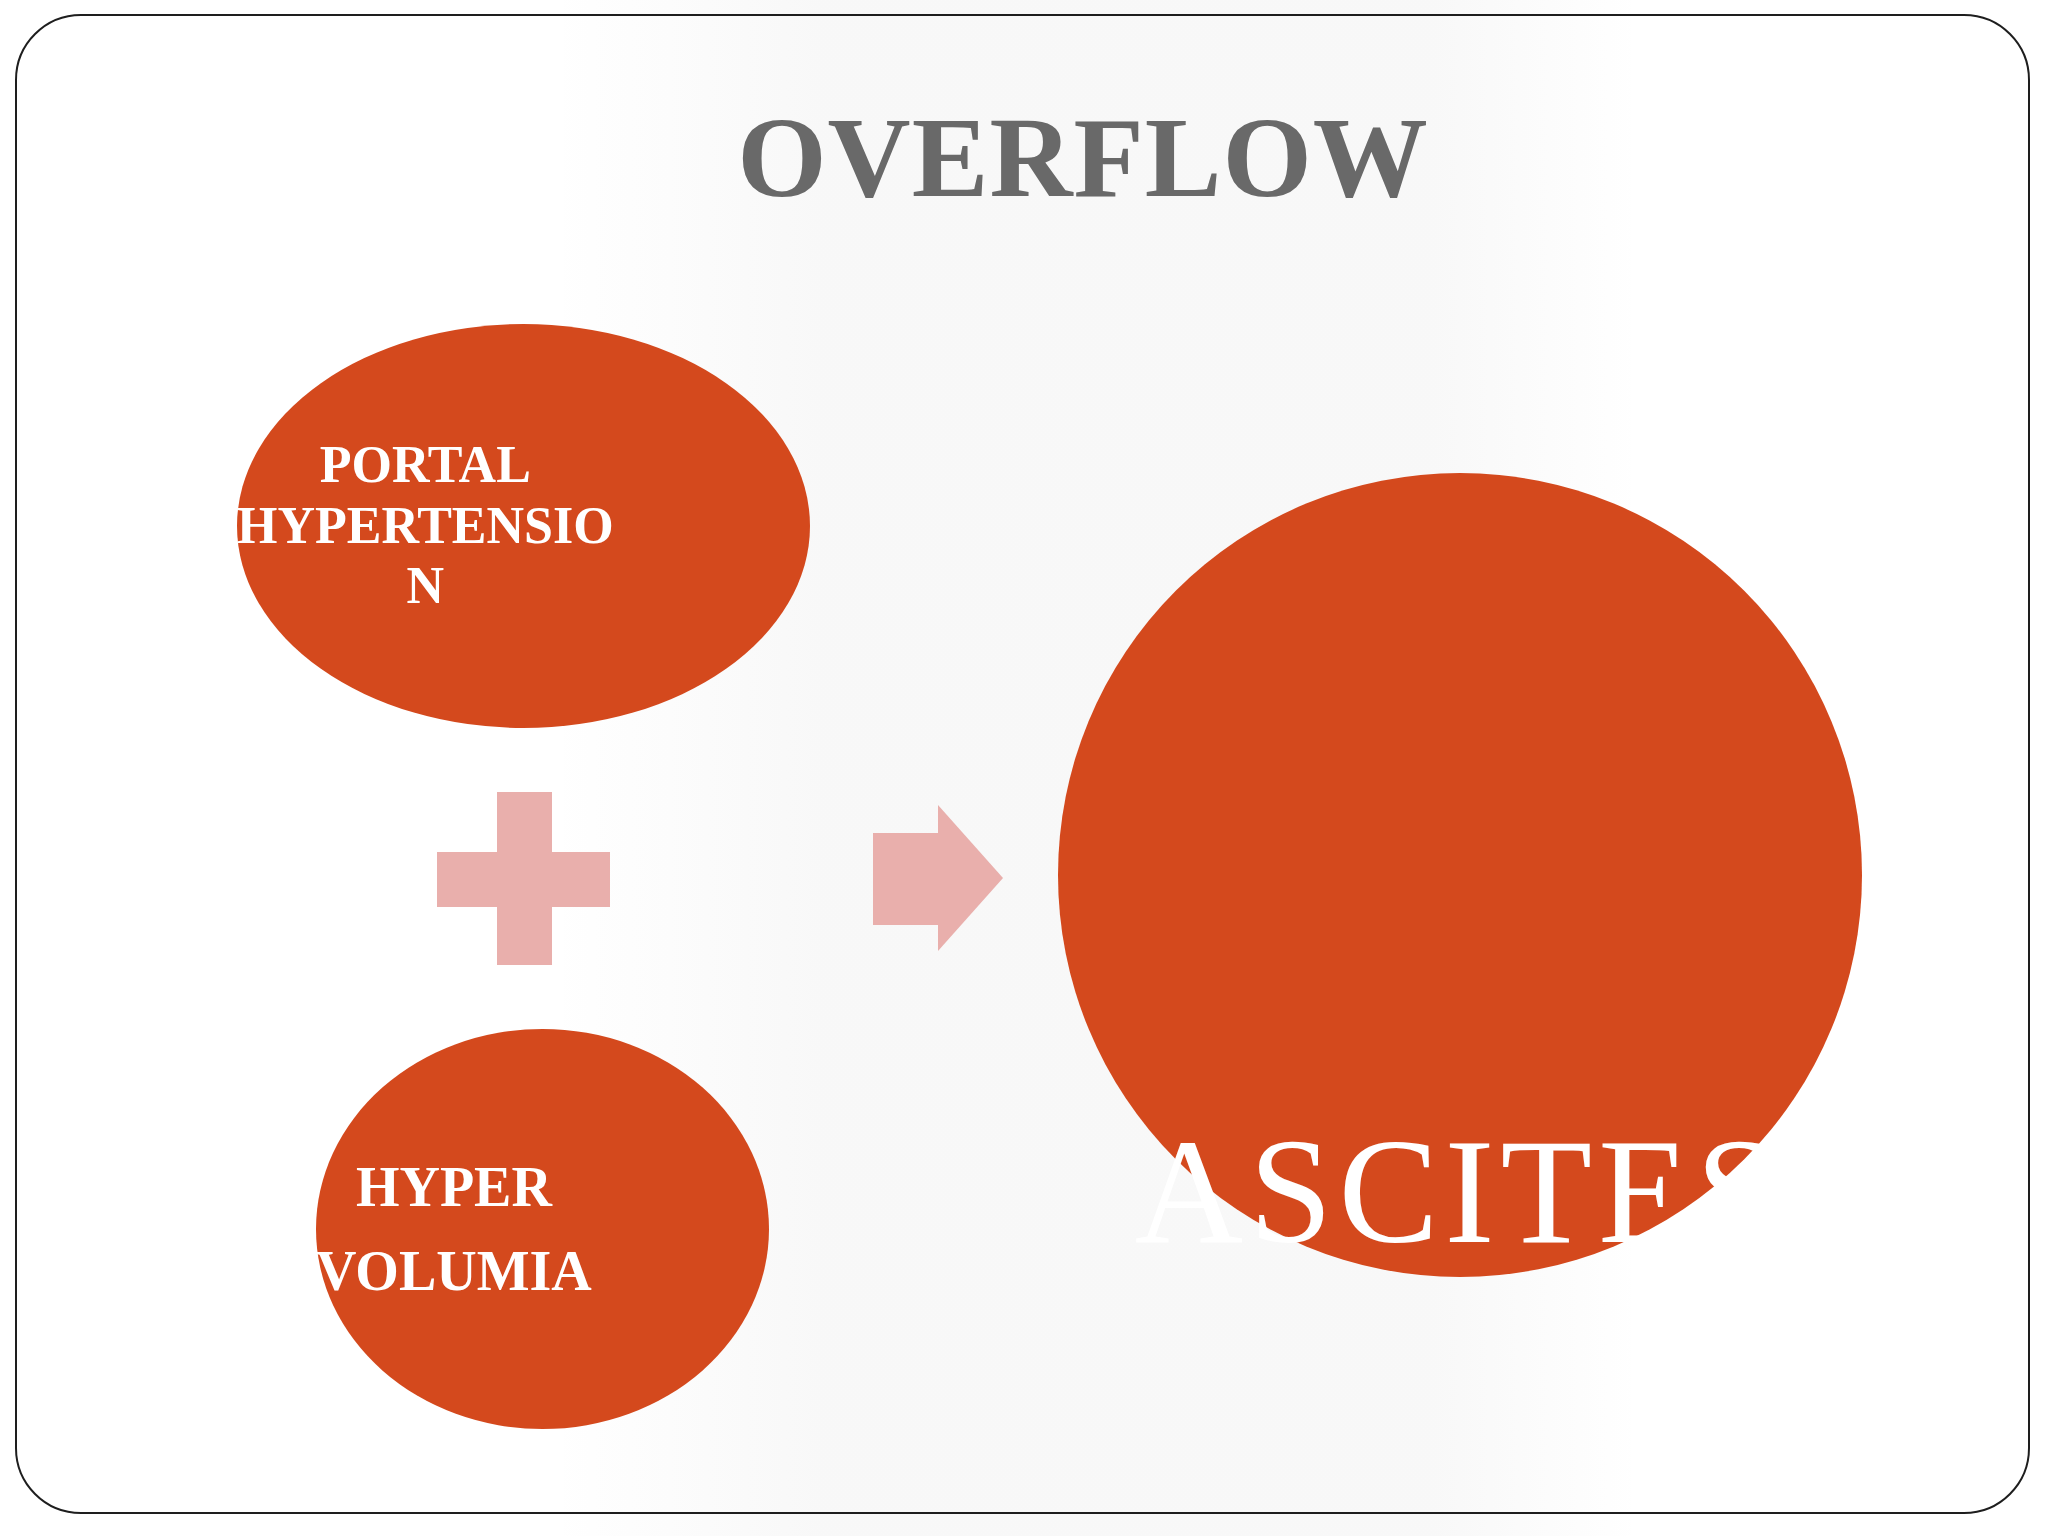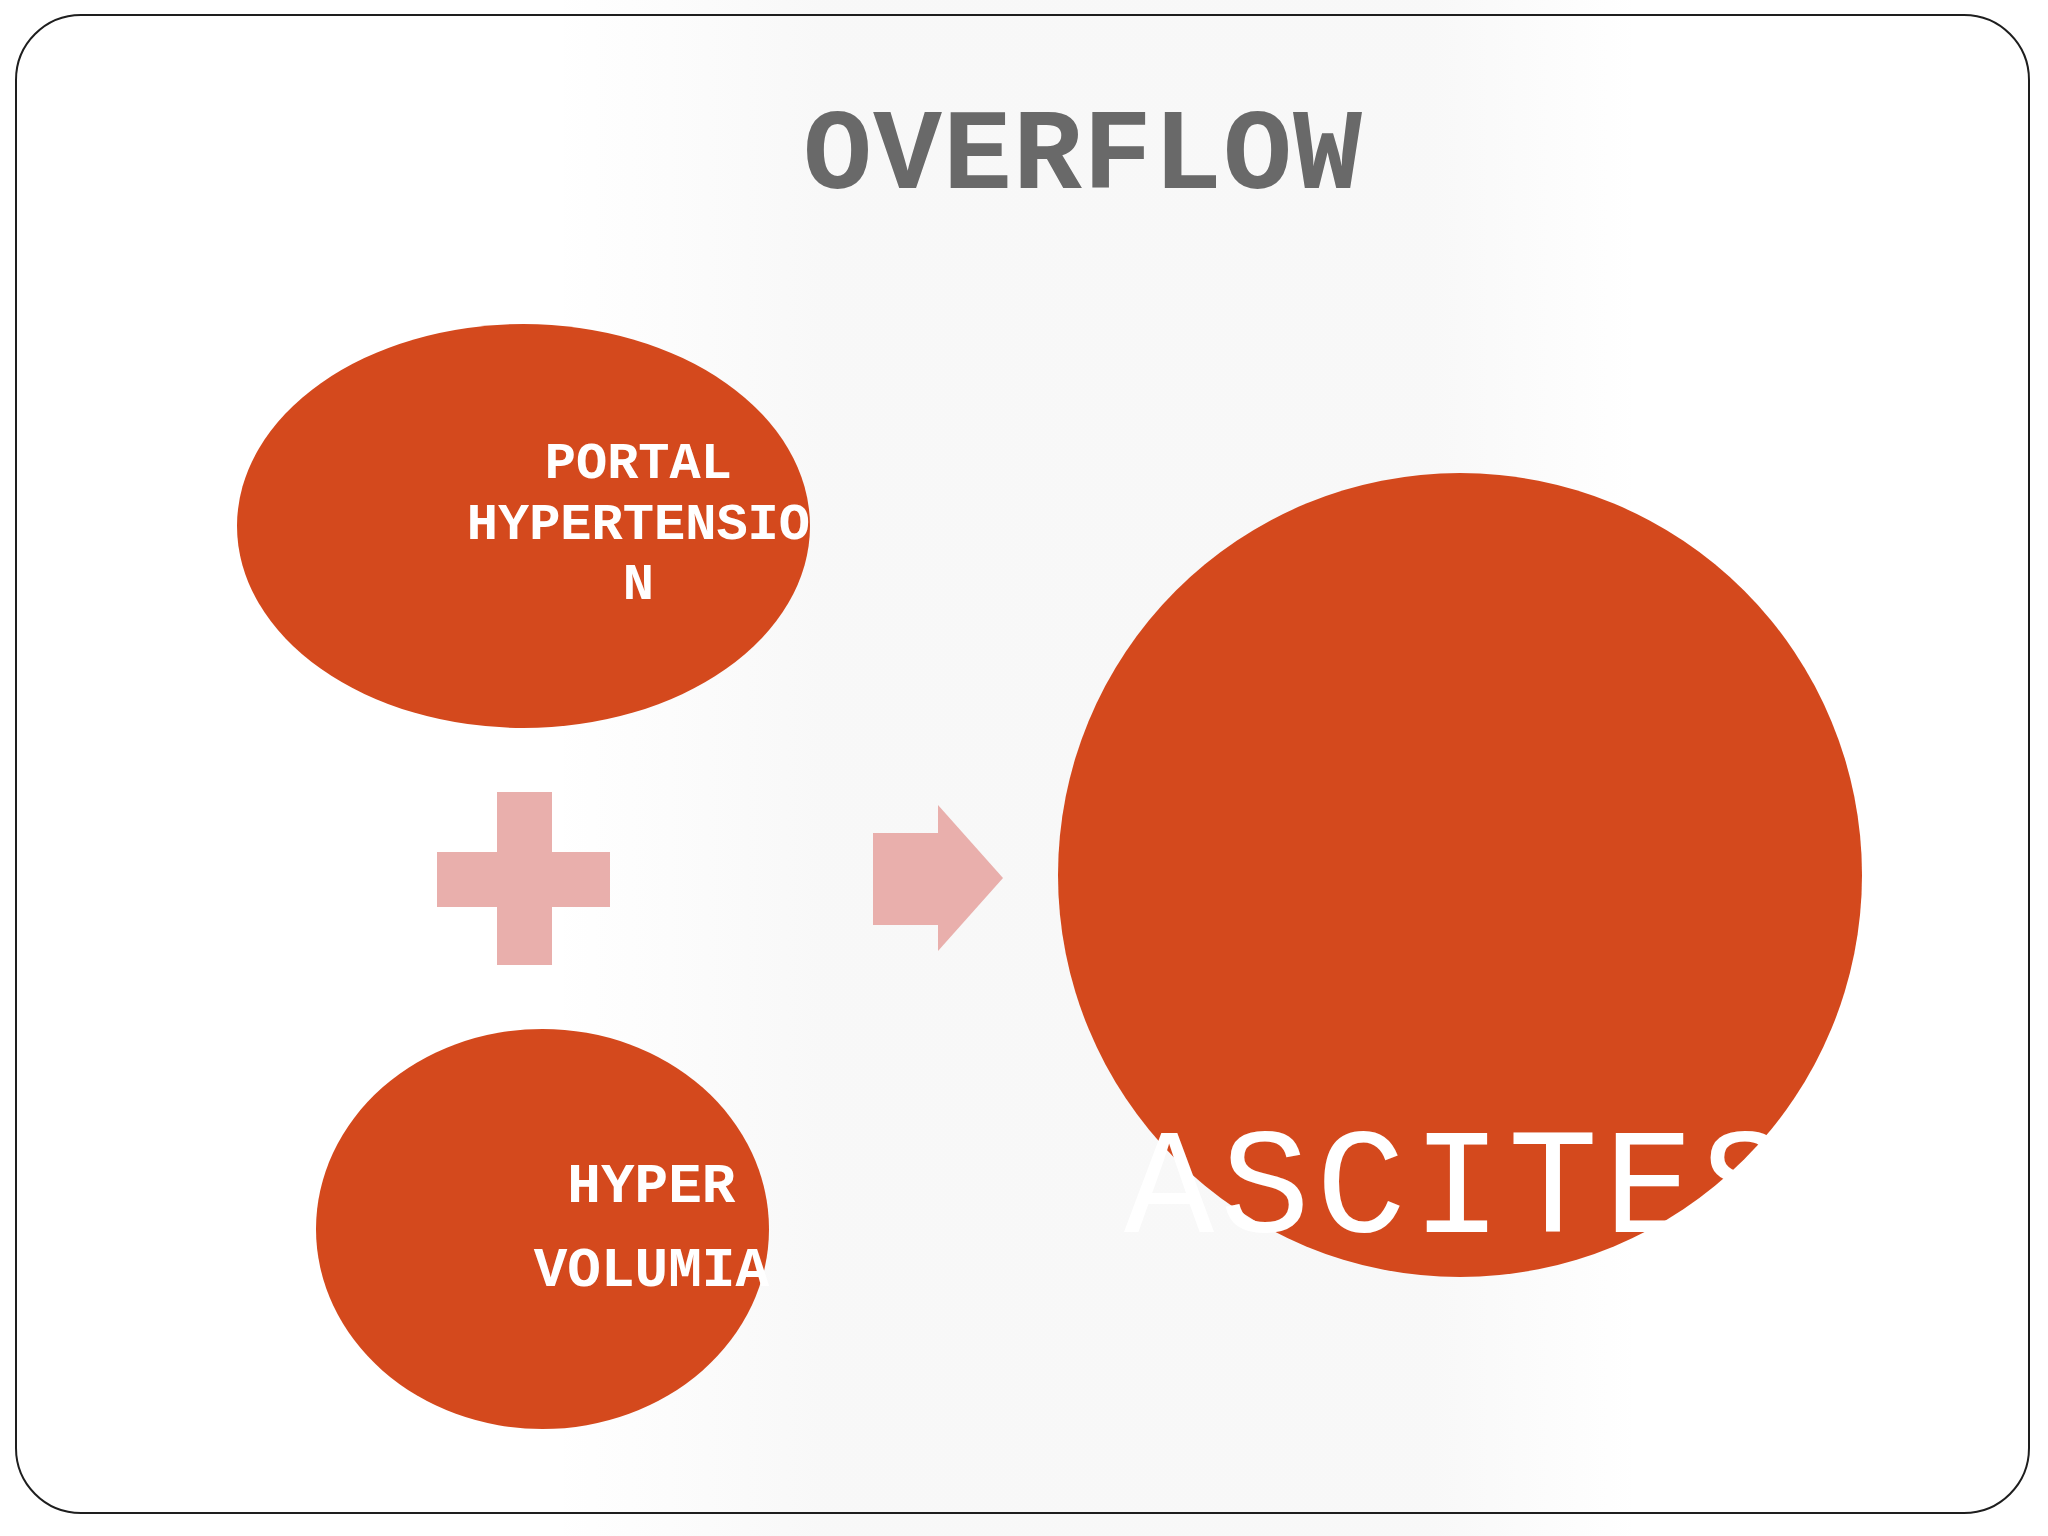--- a/index.html
+++ b/index.html
@@ -5,21 +5,21 @@
   html, body {
     margin: 0;
     padding: 0;
     background: #ffffff;
   }
   #slide {
     position: relative;
     width: 2048px;
     height: 1536px;
     background: var(--background, #ffffff);
-    font-family: Liberation Mono, monospace;
+    font-family: Liberation Serif, serif;
     overflow: hidden;
   }
   
   .bg-tint {
     position: absolute;
     inset: 0;
     background: linear-gradient(90deg,
       rgba(120,120,120,0) 27%,
       rgba(120,120,120,0.05) 40%,
       rgba(120,120,120,0.05) 70%,
@@ -48,21 +48,21 @@
     letter-spacing: 1px;
     color: var(--title-color, #696969);
     line-height: 1;
   }
   .ellipse {
     position: absolute;
     background: var(--shape-fill, #d4491d);
     border-radius: 50%;
     display: flex;
     align-items: center;
-    justify-content: flex-end;
+    justify-content: flex-start;
     text-align: center;
     color: var(--shape-text, #ffffff);
     font-weight: bold;
   }
   .ellipse-text {
     white-space: pre-line;
   }
   .ellipse-1 {
     left: 237px;
     top: 324px;

